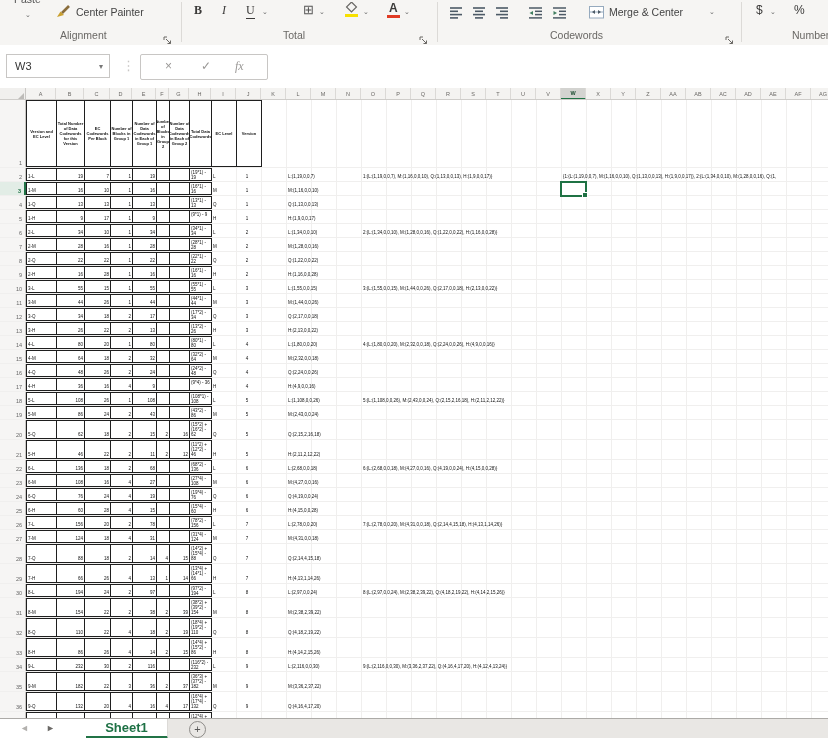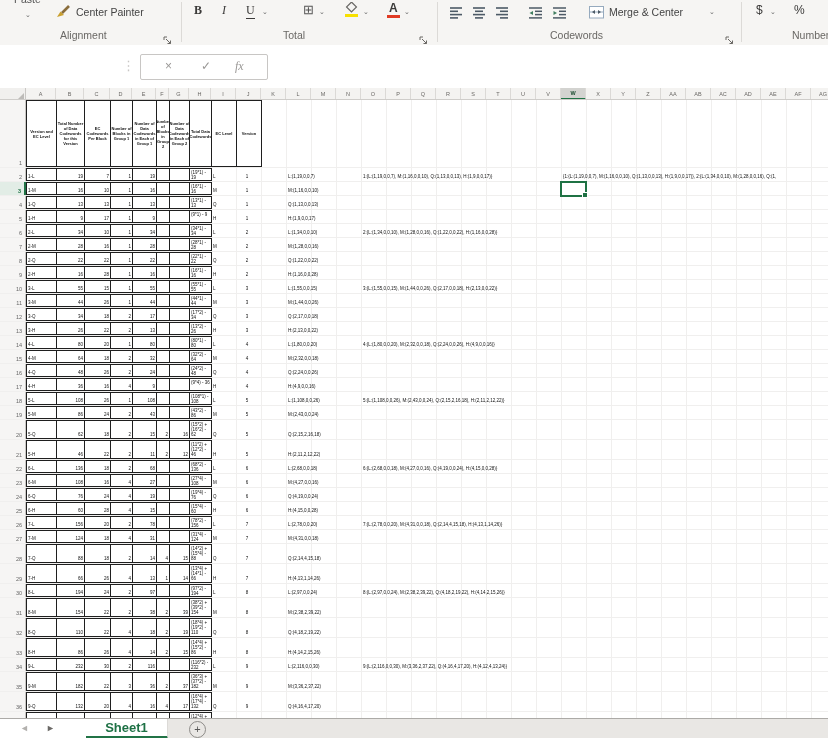--- a/index.html
+++ b/index.html
@@ -210,20 +210,24 @@
             <path d="M1 4 V1 H4"></path>
             <path d="M3 3 L7.5 7.5"></path>
             <path d="M7.5 4.5 V7.5 H4.5"></path>
           </g>
         </svg>
     </span>
     <div class="rlabel" style="left:792px;">Number</div>
   </div>
 
   <div class="fbar">
+    <div class="namebox">
+      <span>W3</span>
+      <span class="dd">▾</span>
+    </div>
     <div class="dots">⋮</div>
     <div class="fxbox">
       <span style="left:24px;">×</span>
       <span style="left:60px;">✓</span>
       <span style="left:94px;font-style:italic;font-family:'Liberation Serif',serif;">fx</span>
     </div>
     <div class="fxin"></div>
   </div>
 
   <div class="colstrip">

